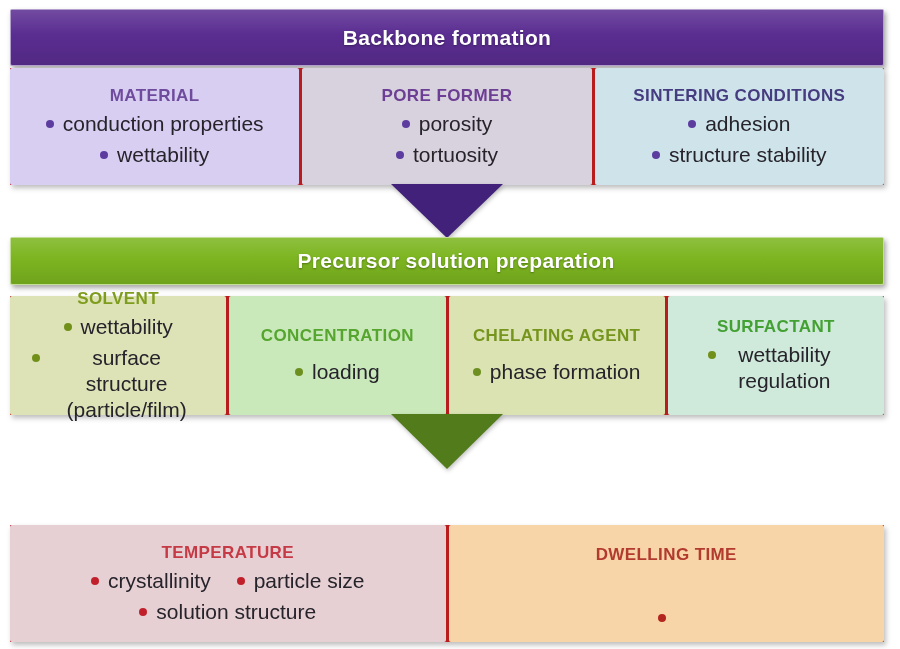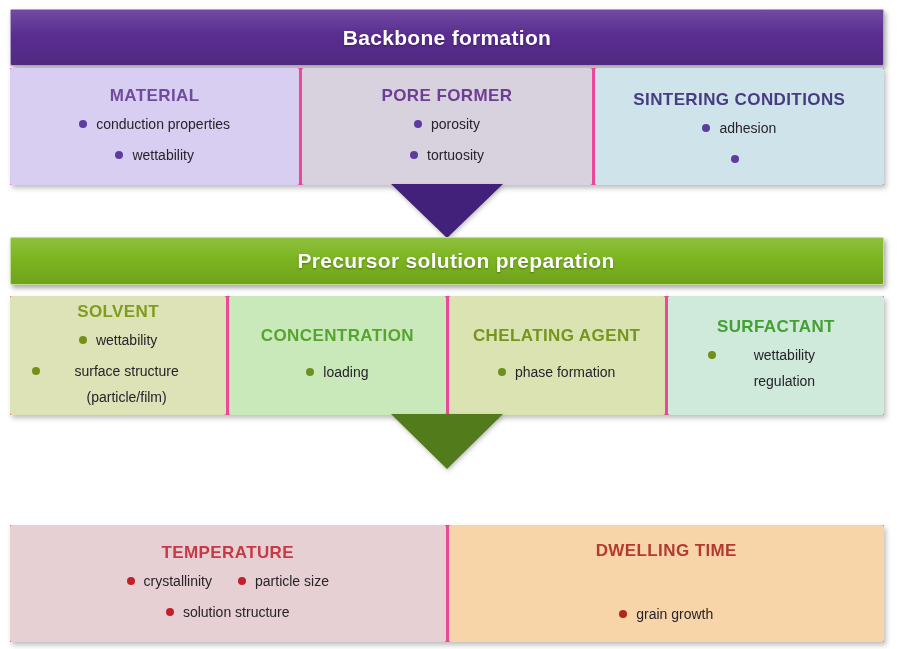--- a/index.html
+++ b/index.html
@@ -23,21 +23,21 @@
     background:linear-gradient(rgba(255,255,255,0.14),rgba(255,255,255,0) 45%,rgba(0,0,0,0.10));
     pointer-events:none;border-radius:2px;
   }
   .hdr-text{
     position:relative;
     color:#ffffff;font-size:21px;font-weight:700;letter-spacing:0.3px;
     text-shadow:0 1px 2px rgba(0,0,0,0.35);
   }
   .row{
     position:absolute;left:10px;width:874px;
-    display:flex;gap:3px;background:#ec4899;
+    display:flex;gap:3px;background:#b91c1c;
     box-shadow:2px 3px 5px rgba(90,90,90,0.40);
   }
   .box{
     flex:1;
     display:flex;flex-direction:column;align-items:center;justify-content:center;
     gap:5px;
     padding:6px 8px;box-sizing:border-box;
     border-radius:2px;
   }
   .box.sparse{gap:13px;}
@@ -46,21 +46,21 @@
     white-space:nowrap;
   }
   .line{display:flex;align-items:flex-start;justify-content:center;gap:26px;}
   .item{display:flex;align-items:flex-start;}
   .dot{
     width:8px;height:8px;border-radius:50%;
     flex:0 0 auto;
     margin:9px 9px 0 0;
   }
   .item-text{
-    font-size:14px;color:#26232b;line-height:26px;text-align:center;
+    font-size:21px;color:#26232b;line-height:26px;text-align:center;
   }
   .wrap-150{max-width:155px;}
   .wrap-120{max-width:118px;}
   .arrow{
     position:absolute;width:0;height:0;
     border-left:56px solid transparent;
     border-right:56px solid transparent;
     filter:drop-shadow(1px 2px 2px rgba(0,0,0,0.25));
   }
   
@@ -119,20 +119,21 @@
       <div class="box-title" style="color: rgb(70, 60, 128);">SINTERING CONDITIONS</div>
       <div class="line">
         <span class="item">
           <span class="dot" style="background-color: rgb(93, 60, 160);"></span>
           <span class="item-text">adhesion</span>
         </span>
       </div>
       <div class="line">
         <span class="item">
           <span class="dot" style="background-color: rgb(93, 60, 160);"></span>
+          <span class="item-text">structure stability</span>
         </span>
       </div>
     </div>
   </div>
 
   <div class="arrow" id="arrow-backbone" style="border-top-color: rgb(66, 33, 122);"></div>
 
   <div class="sec-header" id="hdr-precursor" style="background-color: rgb(124, 181, 32);">
     <span class="hdr-text">Precursor solution preparation</span>
   </div>
@@ -207,19 +208,18 @@
           <span class="item-text">solution structure</span>
         </span>
       </div>
     </div>
 
     <div class="box sparse" style="background-color: rgb(248, 213, 169); gap: 40px;">
       <div class="box-title" style="color: rgb(178, 58, 47);">DWELLING TIME</div>
       <div class="line">
         <span class="item">
           <span class="dot" style="background-color: rgb(179, 37, 31);"></span>
-          <span class="item-text">grain growth</span>
         </span>
       </div>
     </div>
   </div>
 
 </div>
 
 </body></html>

